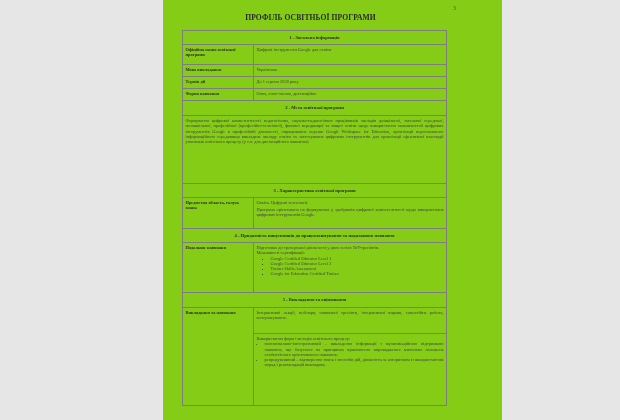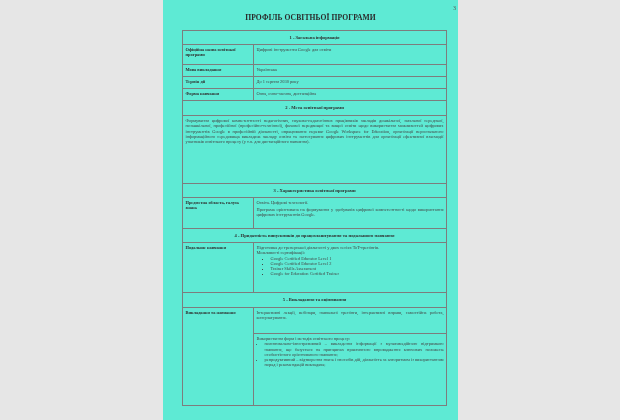--- a/index.html
+++ b/index.html
@@ -4,22 +4,22 @@
 <style>
   html, body { margin: 0; padding: 0; }
   body {
     width: 620px; height: 420px; overflow: hidden;
     background: #e6e6e6;
     font-family: "Liberation Serif", "DejaVu Serif", serif;
     color: #3a3a3a;
     position: relative;
   }
   .page {
-    position: absolute; left: 163px; top: 0; width: 295px; height: 420px;
-    background: #5eead4;
+    position: absolute; left: 163px; top: 0; width: 339px; height: 420px;
+    background: #84cc16;
   }
   .page-number {
     position: absolute; left: 290px; top: 5px;
     font-size: 6px; color: #555;
   }
   .doc-title {
     position: absolute; left: 0; top: 13px; width: 295px; text-align: center;
     font-size: 7.6px; font-weight: bold; color: #2a2a2a; letter-spacing: 0.1px;
   }
   .tbl {

